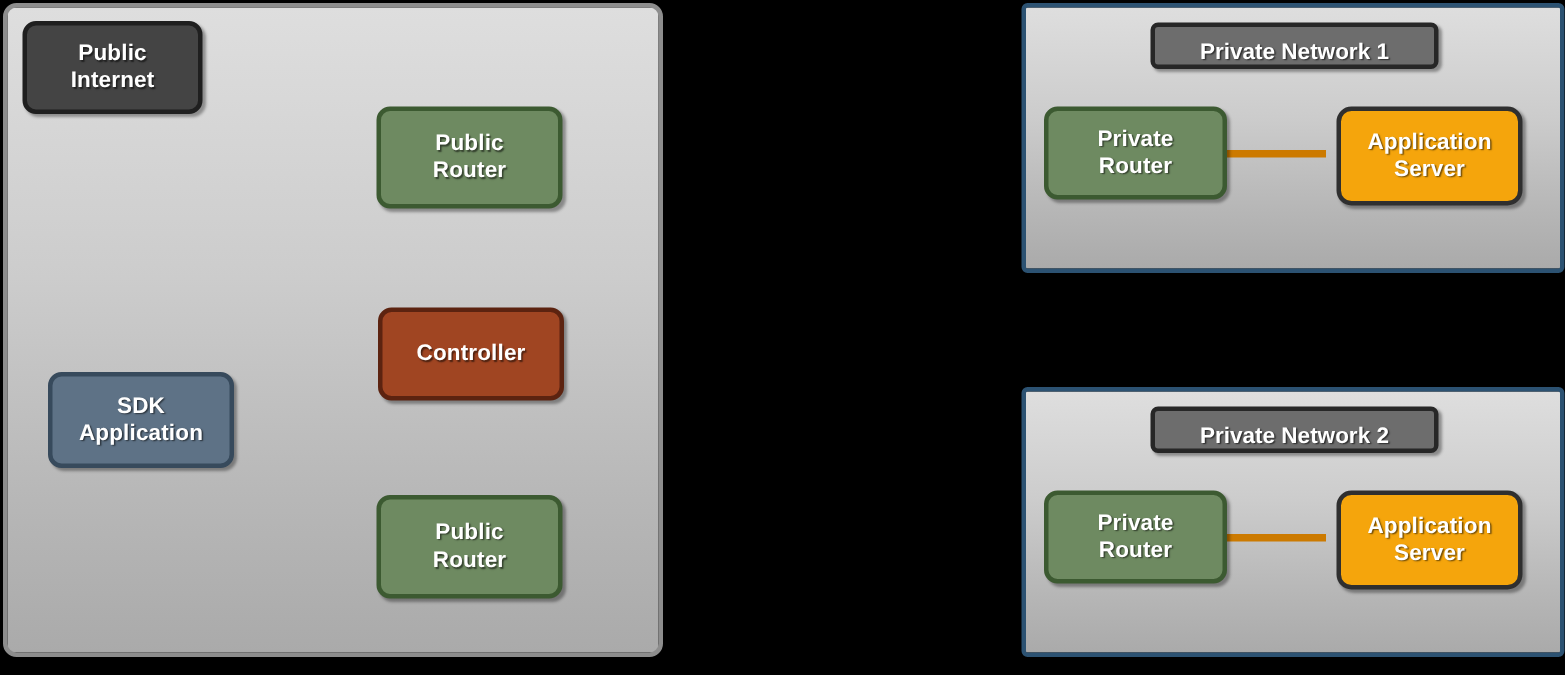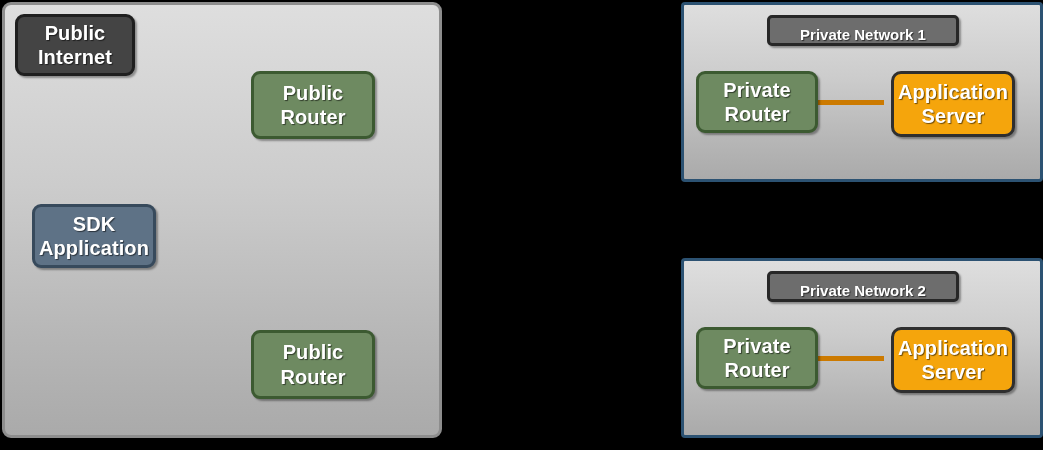--- a/index.html
+++ b/index.html
@@ -58,21 +58,21 @@
   
   .node {
     position: absolute;
     box-sizing: border-box;
     display: flex;
     align-items: center;
     justify-content: center;
     text-align: center;
     color: #ffffff;
     font-weight: bold;
-    font-size: 20px;
+    font-size: 15px;
     line-height: 1.22;
     border-radius: 9px;
     letter-spacing: 0.1px;
     text-shadow: 1px 1px 1px rgba(0,0,0,0.55);
     box-shadow: 2px 2px 2px rgba(0,0,0,0.35);
     padding: 2px 4px;
   }
 
   .node .node-label {
     display: block;
@@ -83,20 +83,21 @@
     background: #444444;
     border: 3px solid #1f1f1f;
   }
   .node-green {
     background: #6e8a61;
     border: 3px solid #3c5a31;
   }
   .node-slate {
     background: #5e7286;
     border: 3px solid #374a5c;
+    margin-top: 44px;
   }
   .node-rust {
     background: #a04522;
     border: 3px solid #5c2310;
   }
   .node-orange {
     background: #f5a50c;
     border: 3px solid #2f2f2f;
     border-radius: 10px;
   }
@@ -141,20 +142,23 @@
     <div class="node node-green" style="left: 246px; top: 66px; width: 124px; height: 68px;">
       <span class="node-label">Public
 Router</span>
     </div>
 
     <div class="node node-slate" style="left: 27px; top: 199px; width: 124px; height: 64px;">
       <span class="node-label">SDK
 Application</span>
     </div>
 
+    <div class="node node-rust" style="left: 247px; top: 200px; width: 124px; height: 62px;">
+      <span class="node-label">Controller</span>
+    </div>
 
     <div class="node node-green" style="left: 246px; top: 325px; width: 124px; height: 69px;">
       <span class="node-label">Public
 Router</span>
     </div>
 
   </div>
 
   <div class="panel panel-private">
 

